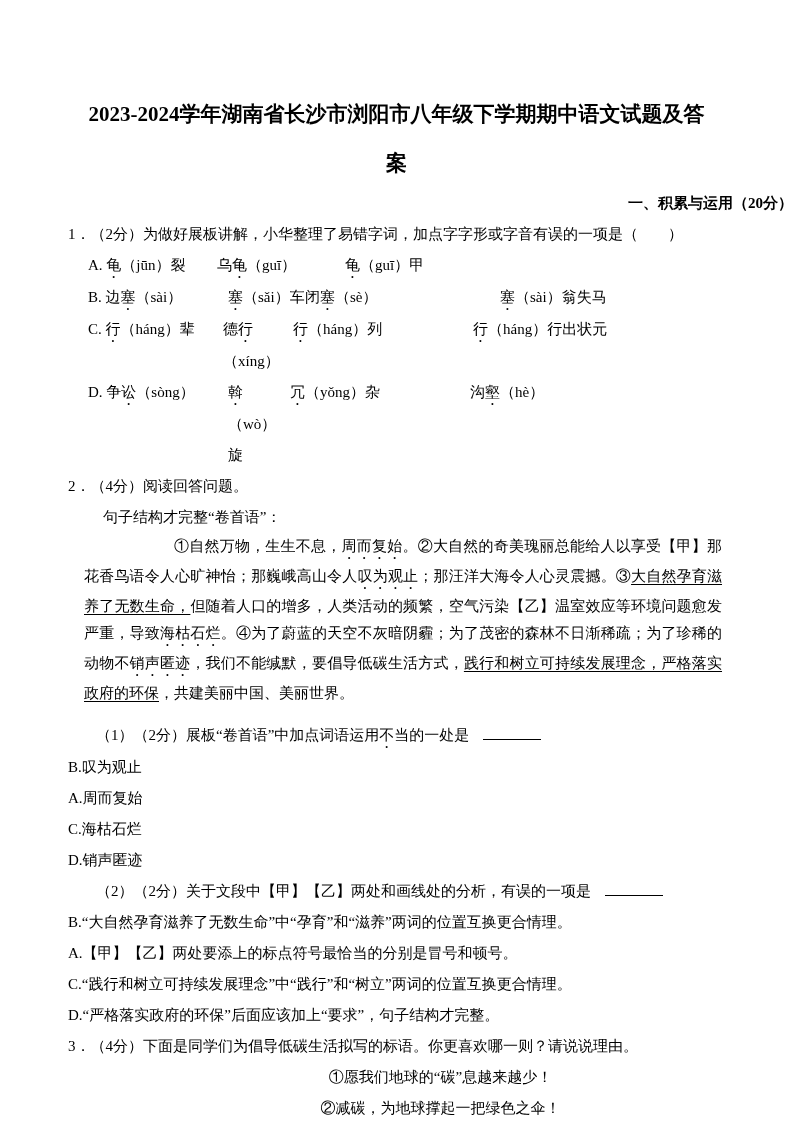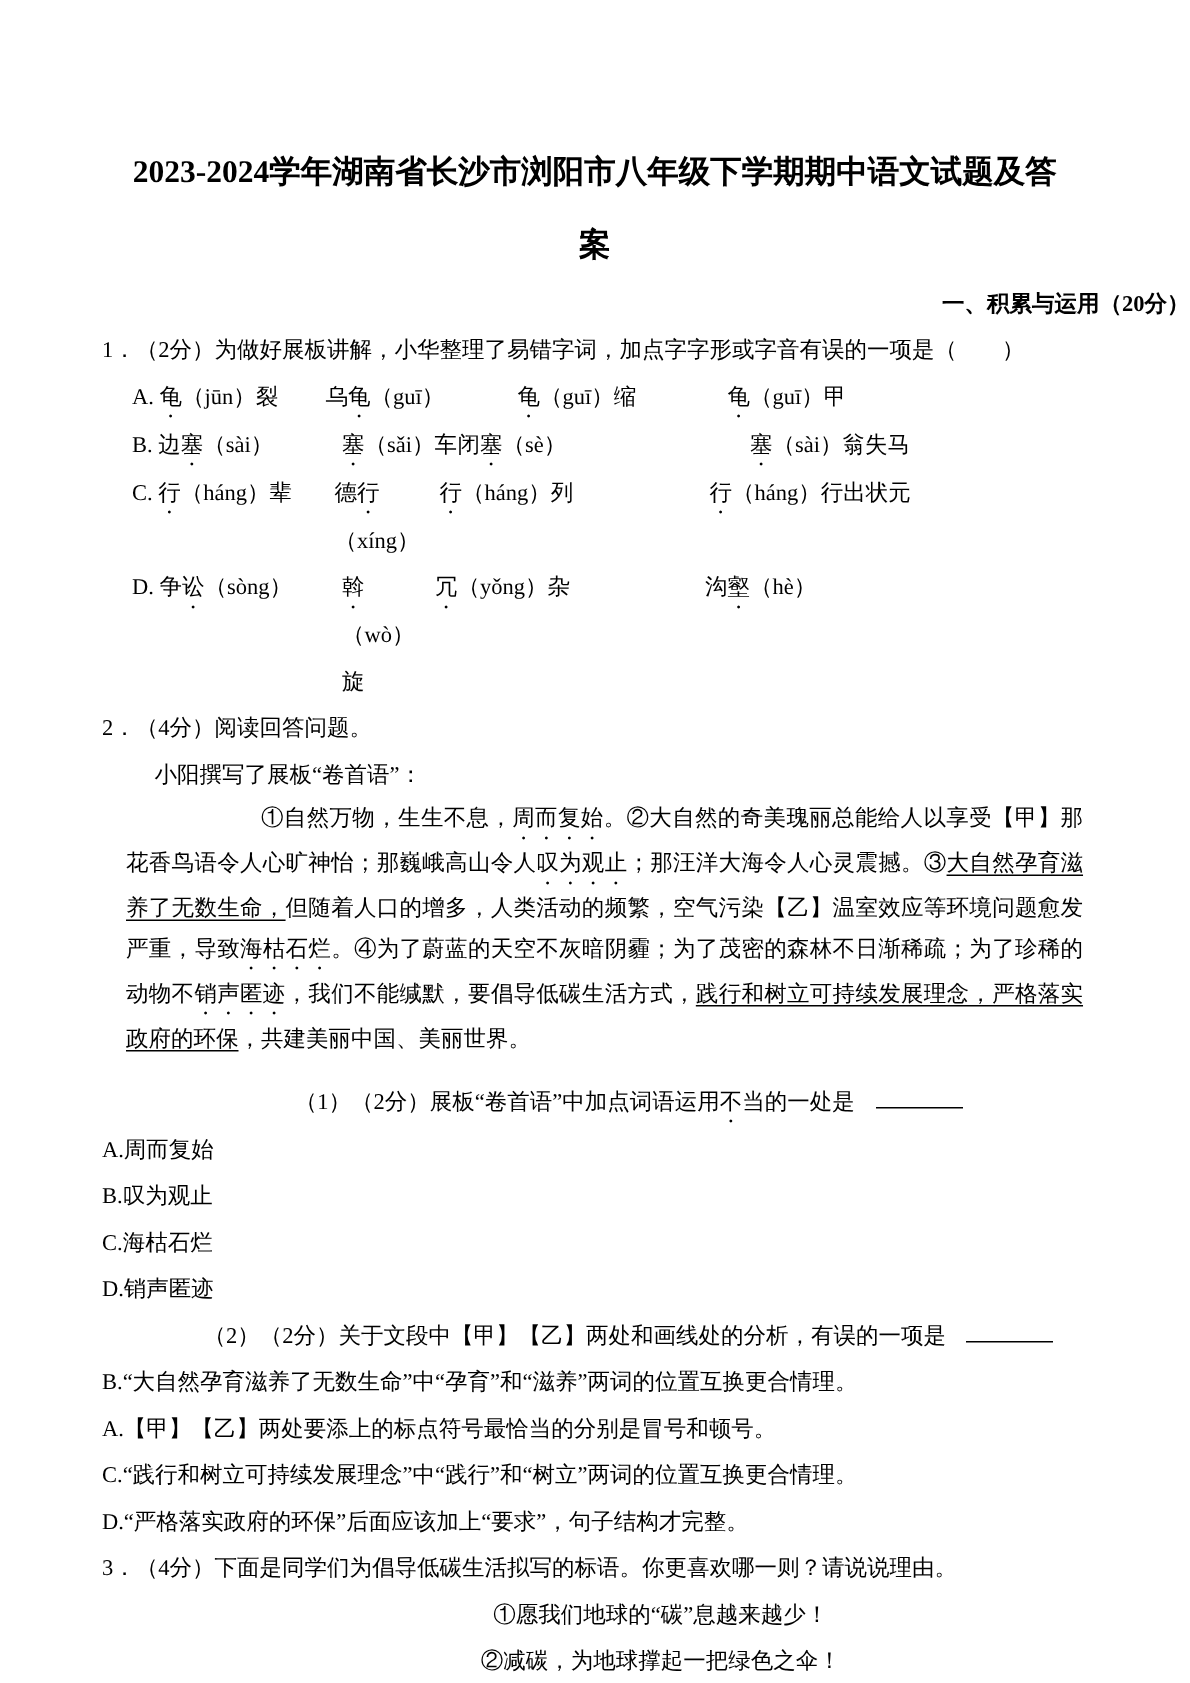--- a/index.html
+++ b/index.html
@@ -26,21 +26,21 @@
     margin:0 71px 13px 84px;
     text-indent:90px;
     text-align:justify;
     line-height:27px;
   }
   .optrow{display:grid;margin-left:88px;line-height:31px;}
   .row-a{grid-template-columns:129px 128px 140px auto;}
   .row-b{grid-template-columns:140px 77px 195px auto;}
   .row-c{grid-template-columns:135px 70px 180px auto;}
   .row-d{grid-template-columns:140px 62px 180px auto;}
-  .sub-stem{margin-left:45px;text-align:center;}
+  .sub-stem{margin-left:96px;}
   .sub-opt{margin-left:68px;}
   .slogan{margin-left:88px;text-align:center;}
   .blank{
     display:inline-block;width:58px;height:3px;
     border-bottom:1px solid #000;margin-left:10px;
   }
   .em-dot{
     -webkit-text-emphasis:filled dot;
     -webkit-text-emphasis-position:under;
     text-emphasis:filled dot;
@@ -55,21 +55,20 @@
 
   <h1 class="title">2023-2024学年湖南省长沙市浏阳市八年级下学期期中语文试题及答案</h1>
 
   <div class="heading">一、积累与运用（20分）</div>
 
   <div class="ln q-stem">1．（2分）为做好展板讲解，小华整理了易错字词，加点字字形或字音有误的一项是（　　）</div>
 
   <div class="optrow row-a">
     <span><span>A. </span><span class="em-dot">龟</span><span>（jūn）裂</span></span>
     <span><span>乌</span><span class="em-dot">龟</span><span>（guī）</span></span>
-    <span><span class="em-dot">龟</span><span>（guī）缩</span></span>
     <span><span class="em-dot">龟</span><span>（guī）甲</span></span>
   </div>
   <div class="optrow row-b">
     <span><span>B. 边</span><span class="em-dot">塞</span><span>（sài）</span></span>
     <span><span class="em-dot">塞</span><span>（sǎi）车</span></span>
     <span><span>闭</span><span class="em-dot">塞</span><span>（sè）</span></span>
     <span><span class="em-dot">塞</span><span>（sài）翁失马</span></span>
   </div>
   <div class="optrow row-c">
     <span><span>C. </span><span class="em-dot">行</span><span>（háng）辈</span></span>
@@ -78,29 +77,29 @@
     <span><span class="em-dot">行</span><span>（háng）行出状元</span></span>
   </div>
   <div class="optrow row-d">
     <span><span>D. 争</span><span class="em-dot">讼</span><span>（sòng）</span></span>
     <span><span class="em-dot">斡</span><span>（wò）旋</span></span>
     <span><span class="em-dot">冗</span><span>（yǒng）杂</span></span>
     <span><span>沟</span><span class="em-dot">壑</span><span>（hè）</span></span>
   </div>
 
   <div class="ln q-stem">2．（4分）阅读回答问题。</div>
-  <div class="ln intro">小阳撰写了展板“卷首语”：</div>
+  <div class="ln intro">句子结构才完整“卷首语”：</div>
   <div class="para"><span>①自然万物，生生不息，</span><span class="em-dot">周而复始</span><span>。②大自然的奇美瑰丽总能给人以享受【甲】那花香鸟语令人心旷神怡；那巍峨高山令人</span><span class="em-dot">叹为观止</span><span>；那汪洋大海令人心灵震撼。③</span><span class="ul">大自然孕育滋养了无数生命，</span><span>但随着人口的增多，人类活动的频繁，空气污染【乙】温室效应等环境问题愈发严重，导致</span><span class="em-dot">海枯石烂</span><span>。④为了蔚蓝的天空不灰暗阴霾；为了茂密的森林不日渐稀疏；为了珍稀的动物不</span><span class="em-dot">销声匿迹</span><span>，我们不能缄默，要倡导低碳生活方式，</span><span class="ul">践行和树立可持续发展理念，严格落实政府的环保</span><span>，共建美丽中国、美丽世界。</span></div>
 
   <div class="ln sub-stem">
     <span><span>（1）（2分）展板“卷首语”中加点词语运用</span><span class="em-dot">不</span><span>当的一处是</span></span>
     <span class="blank"></span>
   </div>
+  <div class="ln sub-opt">B.叹为观止</div>
   <div class="ln sub-opt">A.周而复始</div>
-  <div class="ln sub-opt">B.叹为观止</div>
   <div class="ln sub-opt">C.海枯石烂</div>
   <div class="ln sub-opt">D.销声匿迹</div>
 
   <div class="ln sub-stem">
     <span>（2）（2分）关于文段中【甲】【乙】两处和画线处的分析，有误的一项是</span>
     <span class="blank"></span>
   </div>
   <div class="ln sub-opt">B.“大自然孕育滋养了无数生命”中“孕育”和“滋养”两词的位置互换更合情理。</div>
   <div class="ln sub-opt">A.【甲】【乙】两处要添上的标点符号最恰当的分别是冒号和顿号。</div>
   <div class="ln sub-opt">C.“践行和树立可持续发展理念”中“践行”和“树立”两词的位置互换更合情理。</div>

